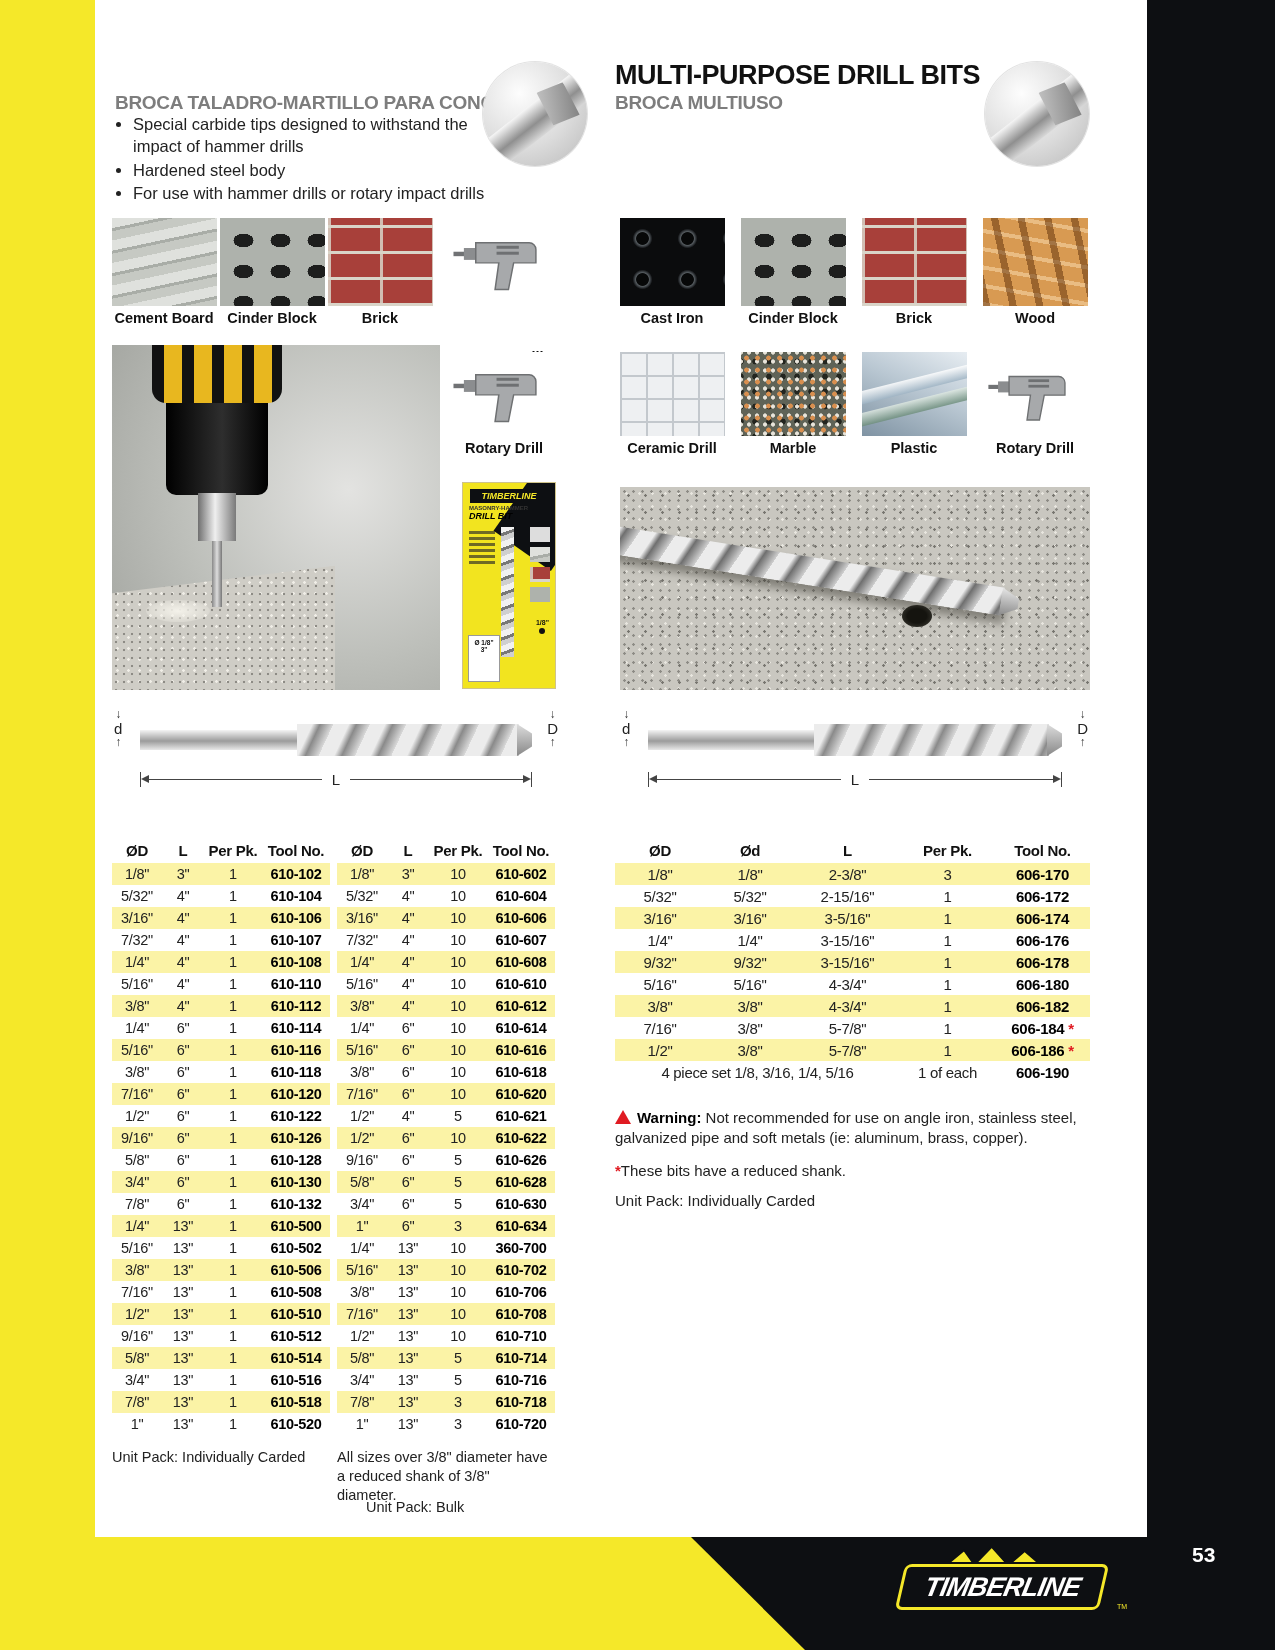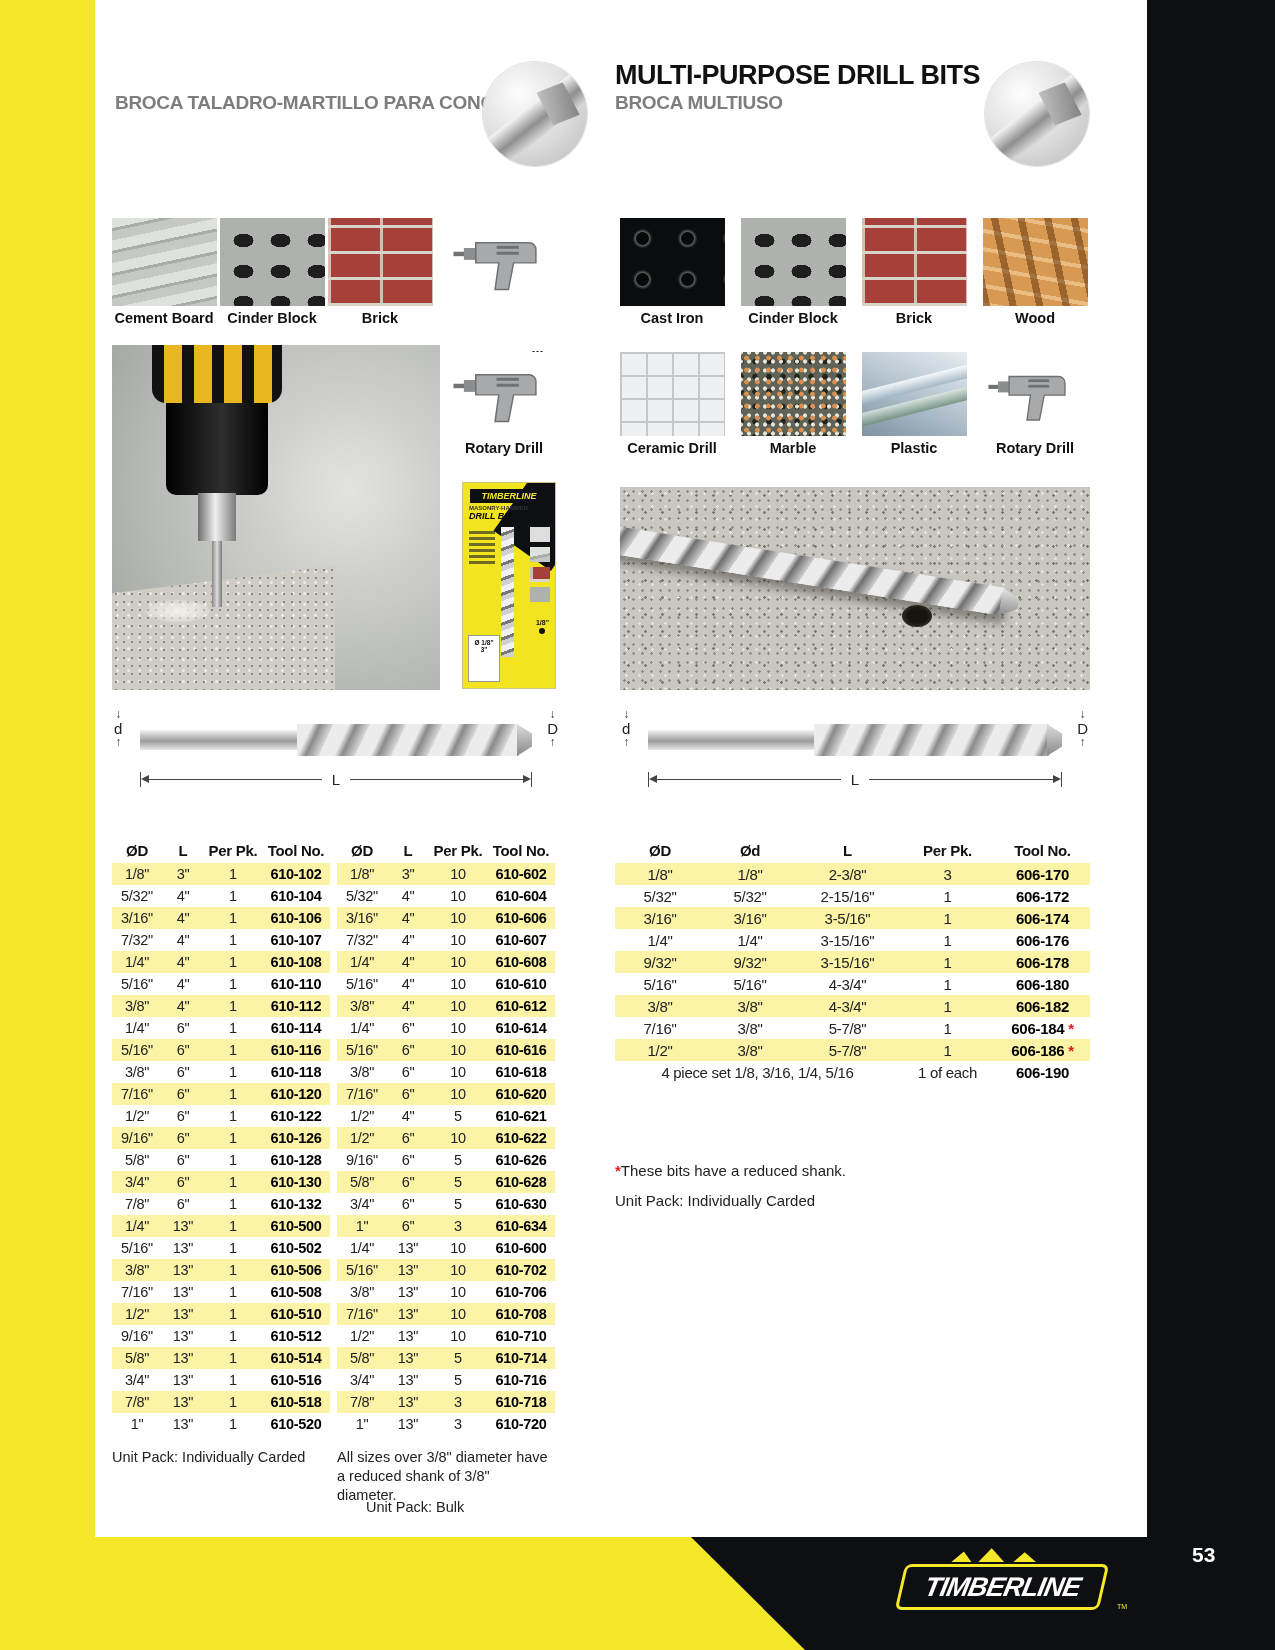--- a/index.html
+++ b/index.html
@@ -144,20 +144,25 @@
   .pack-note{position:absolute;font-size:15px;color:#222;}
 </style>
 </head>
 <body>
 
 <div class="page">
 
   <div class="stripe-left"></div>
 
   <div class="sec-sub" style="left:115px;top:92px;">BROCA TALADRO-MARTILLO PARA CONCRETO</div>
+  <ul class="bullets" style="left:115px;top:114px;width:360px;">
+    <li>Special carbide tips designed to withstand the impact of hammer drills</li>
+    <li>Hardened steel body</li>
+    <li>For use with hammer drills or rotary impact drills</li>
+  </ul>
   <div class="inset" style="left:483px;top:62px;">
     <div class="inset-bit"></div>
   </div>
 
   <div class="thumb t-cement" style="left:112px;top:218px;"></div>
   <div class="thumb t-cinder" style="left:220px;top:218px;"></div>
   <div class="thumb t-brick" style="left:328px;top:218px;"></div>
   <div class="thumb t-white" style="left:447px;top:218px;width:113px;">
     <svg class="drill-svg" viewBox="0 0 140 100">
       <rect x="2" y="36" width="16" height="6" fill="#707274"></rect>
@@ -528,21 +533,21 @@
         <tr class="hl">
           <td>1"</td>
           <td>6"</td>
           <td>3</td>
           <td class="c-tool">610-634</td>
         </tr>
         <tr>
           <td>1/4"</td>
           <td>13"</td>
           <td>10</td>
-          <td class="c-tool">610-600</td>
+          <td class="c-tool">360-700</td>
         </tr>
         <tr class="hl">
           <td>5/16"</td>
           <td>13"</td>
           <td>10</td>
           <td class="c-tool">610-702</td>
         </tr>
         <tr>
           <td>3/8"</td>
           <td>13"</td>
@@ -731,20 +736,24 @@
           <td class="c-tool">606-186 <span class="star">*</span></td>
         </tr>
         <tr>
           <td colspan="3">4 piece set 1/8, 3/16, 1/4, 5/16</td>
           <td>1 of each</td>
           <td class="c-tool">606-190</td>
         </tr>
       </tbody>
   </table>
 
+  <div class="warning" style="left:615px;top:1108px;width:472px;">
+    <span class="tri-icon"></span><b>Warning:</b>
+    <span>Not recommended for use on angle iron, stainless steel, galvanized pipe and soft metals (ie: aluminum, brass, copper).</span>
+  </div>
   <div class="star-note" style="left:615px;top:1162px;">
     <span class="star">*</span><span>These bits have a reduced shank.</span>
   </div>
   <div class="pack-note" style="left:615px;top:1192px;">Unit Pack: Individually Carded</div>
 
   <div class="sidebar">
     
     
   </div>
 

